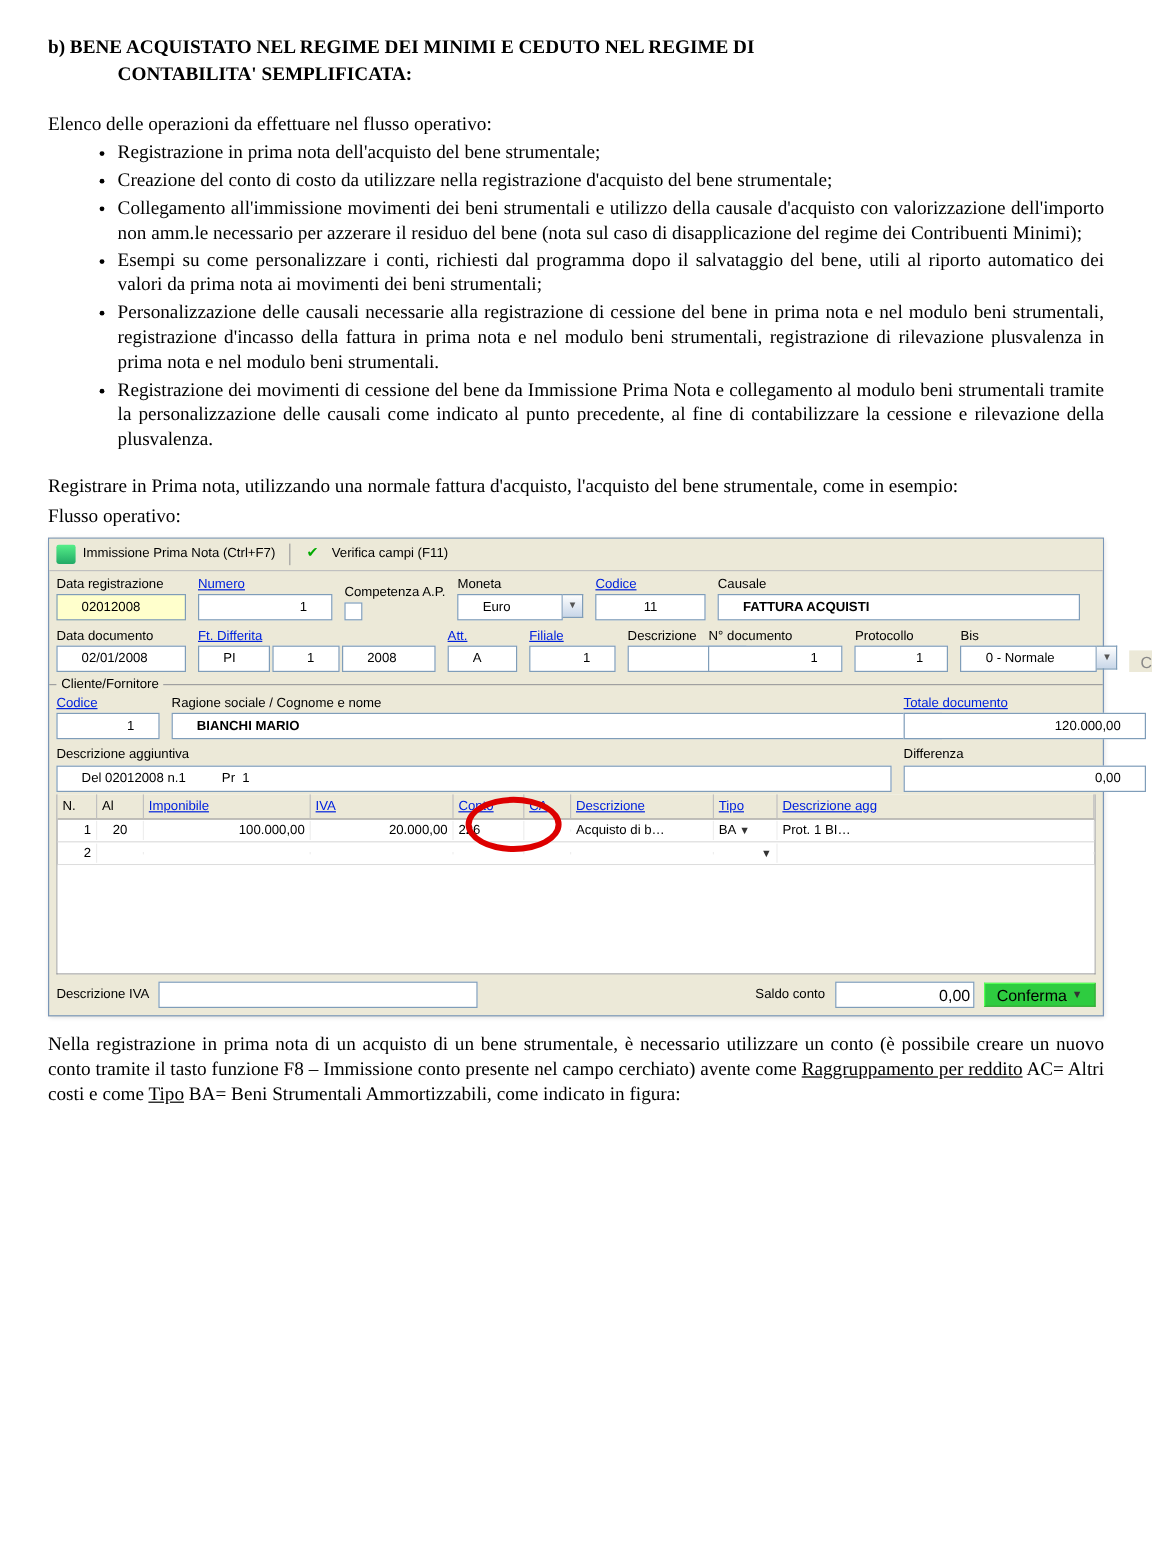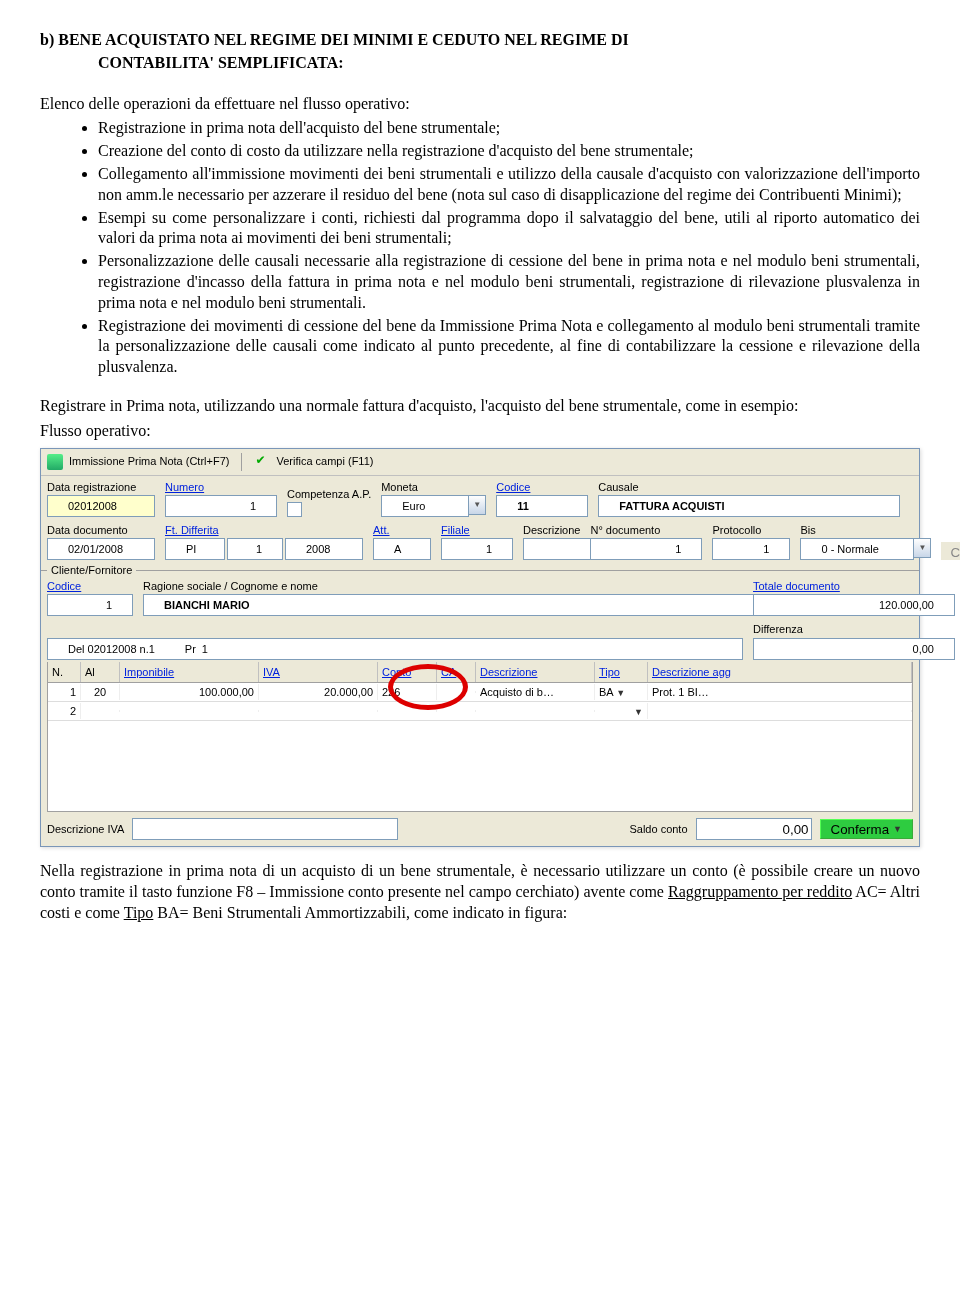--- a/index.html
+++ b/index.html
@@ -234,21 +234,21 @@
       </div>
     <div class="field">
         <label>Moneta</label>
       <div style="display:flex">
           <input style="width: 46px;" value="Euro">
           <span class="dd-btn">▼</span>
         </div>
       </div>
     <div class="field">
         <label class="link">Codice</label>
-      <input style="width: 50px; text-align: left; font-weight: bold;" value="11">
+      <input style="width: 50px; text-align: center;" value="11">
       </div>
     <div class="field" style="flex:1">
         <label>Causale</label>
       <input style="width: 260px; font-weight: bold;" value="FATTURA ACQUISTI">
       </div>
   </div>
 
   <div class="row">
     <div class="field">
         <label>Data documento</label>
@@ -305,20 +305,21 @@
       <input style="width: 100%; font-weight: bold;" value="BIANCHI MARIO">
       </div>
     <div class="field" style="width:160px">
         <label class="link">Totale documento</label>
       <input style="width: 100%; text-align: right;" value="120.000,00">
       </div>
   </div>
 
   <div class="row">
     <div class="field" style="flex:1">
+        <label>Descrizione aggiuntiva</label>
       <div class="inputbox">
           <span>Del 02012008 n.1</span>
         <span style="margin-left:30px">Pr</span>
         <span style="margin-left:6px">1</span>
         </div>
       </div>
     <div class="field" style="width:160px">
         <label>Differenza</label>
       <input style="width: 100%; text-align: right;" value="0,00">
       </div>

